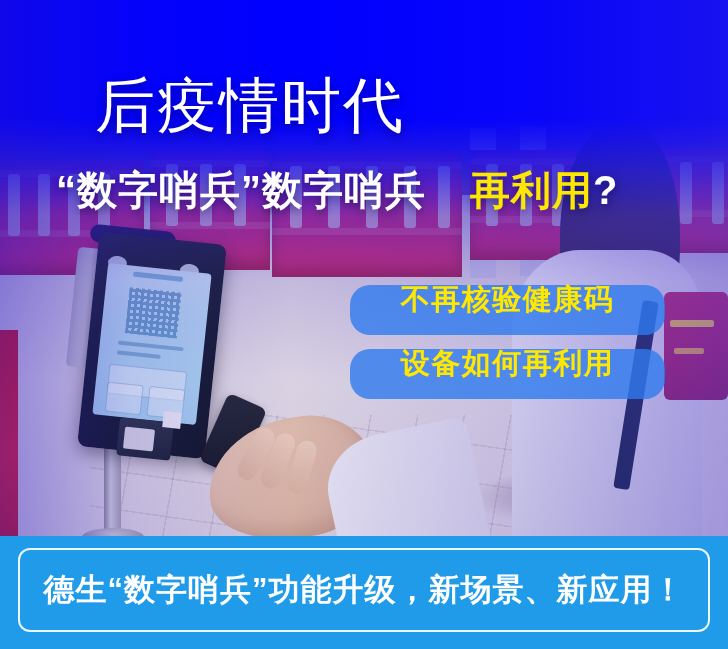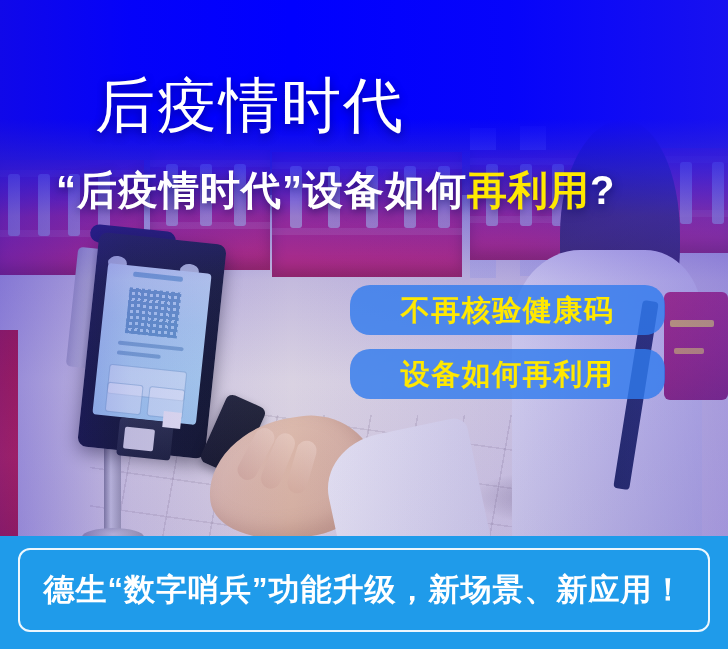--- a/index.html
+++ b/index.html
@@ -225,32 +225,32 @@
     white-space:nowrap;
     margin-left:37px;
   }
   .subheadline{
     position:absolute; left:56px; top:170px;
     font-size:40px; font-weight:bold; line-height:1;
     color:#ffffff; letter-spacing:1px;
     text-shadow:0 3px 10px rgba(0,0,40,.5);
     white-space:nowrap;
   }
-  .hl-accent{ color:#ffe800; }
+  .hl-accent{ color:#ffe800;margin-left:44px; }
 
   
   .pills{
     position:absolute; left:350px; top:285px;
     display:flex; flex-direction:column; gap:14px;
   }
   .pill{
     width:315px; height:50px;
     background:rgba(48,122,238,.80);
     border-radius:20px;
-    display:flex; align-items:center; justify-content:center;
+    display:flex; justify-content:center;
   }
   .pill-text{
     font-size:29px; font-weight:bold; color:#ffe800;
     letter-spacing:1.5px; line-height:1;
     white-space:nowrap;
   }
 
   
   .banner{
     position:absolute; left:0; top:536px; width:728px; height:120px;
@@ -361,21 +361,21 @@
       <div class="badge-text2"></div>
     </div>
 
     <div class="grade-blue"></div>
     <div class="grade-side"></div>
   </div>
 
   <div class="headline">后疫情时代</div>
 
   <div class="subheadline">
-    <span>“后疫情时代”设备如何</span><span class="hl-accent">再利用</span><span>?</span>
+    <span>“数字哨兵”数字哨兵</span><span class="hl-accent">再利用</span><span>?</span>
   </div>
 
   <div class="pills">
     <div class="pill">
       <span class="pill-text">不再核验健康码</span>
     </div>
     <div class="pill">
       <span class="pill-text">设备如何再利用</span>
     </div>
   </div>

